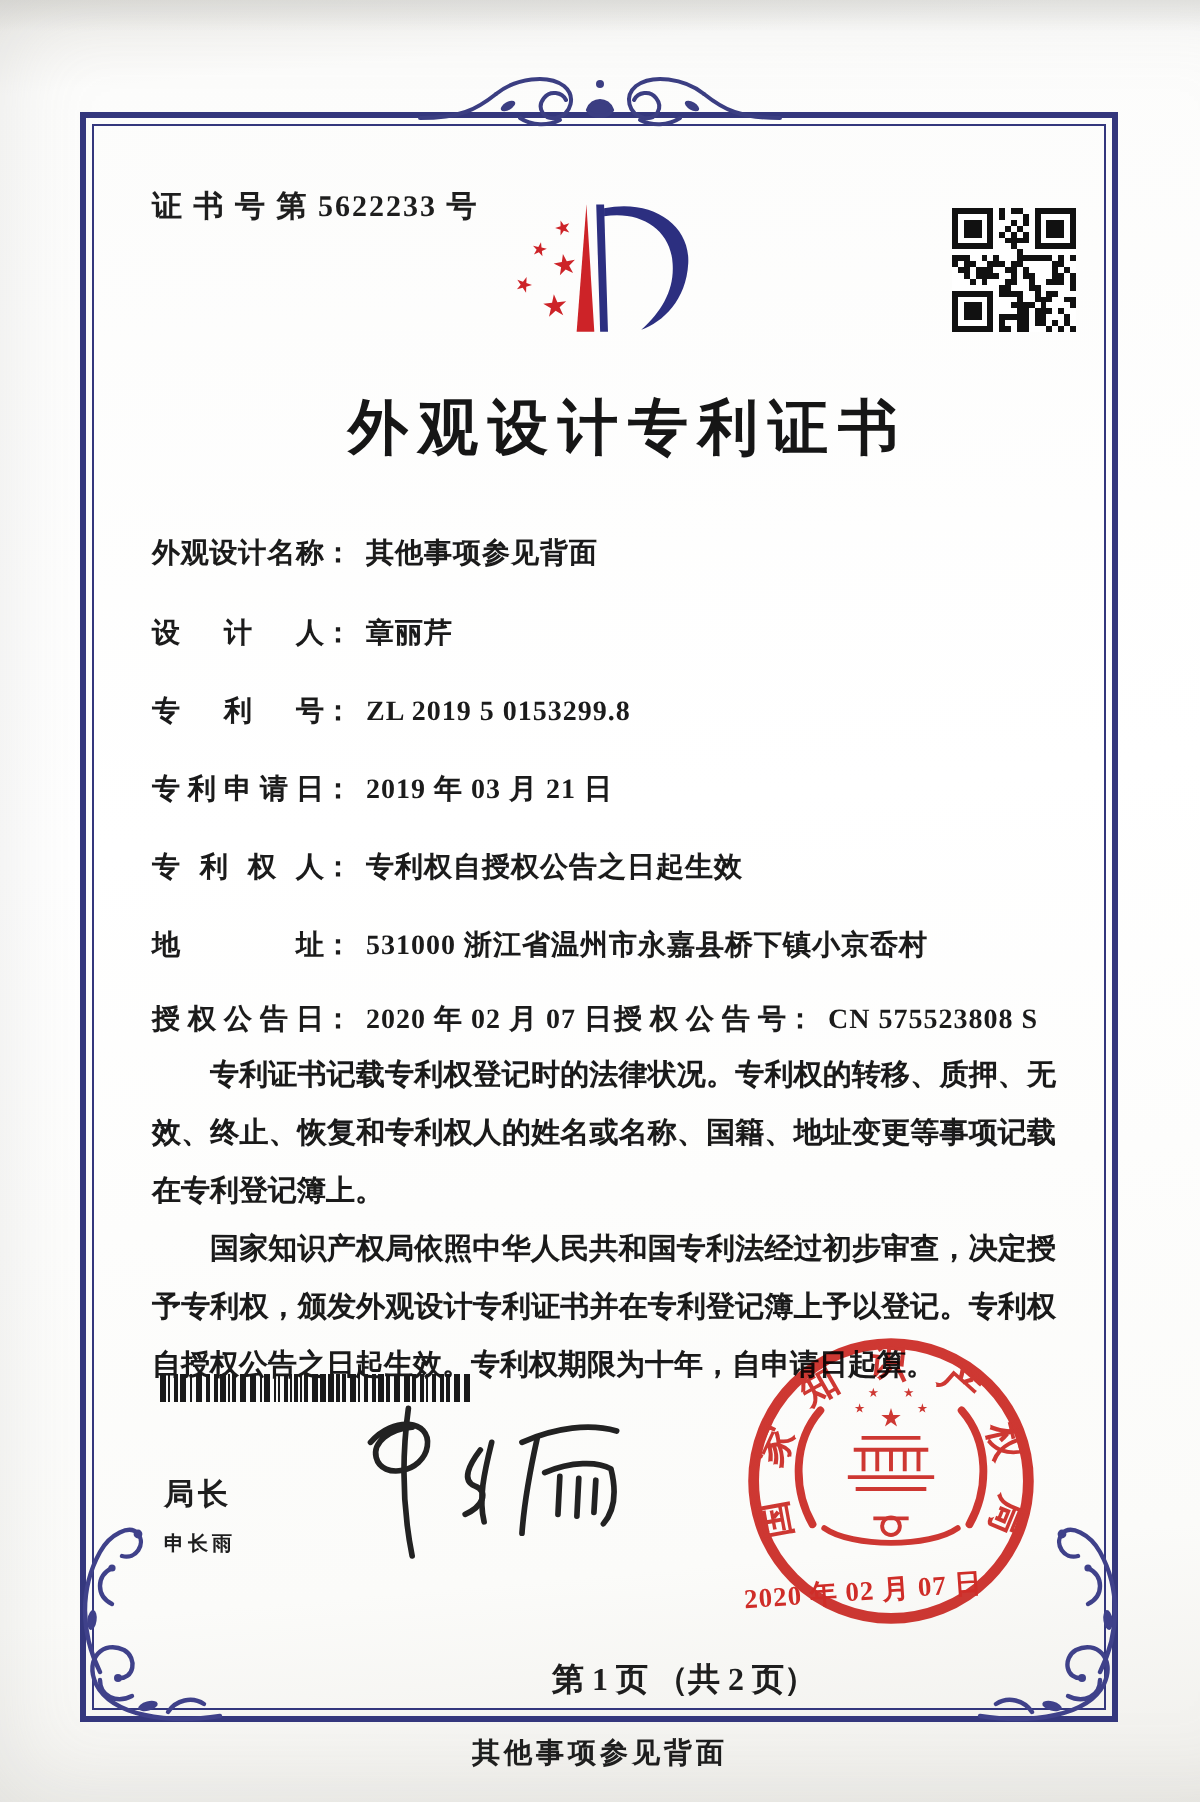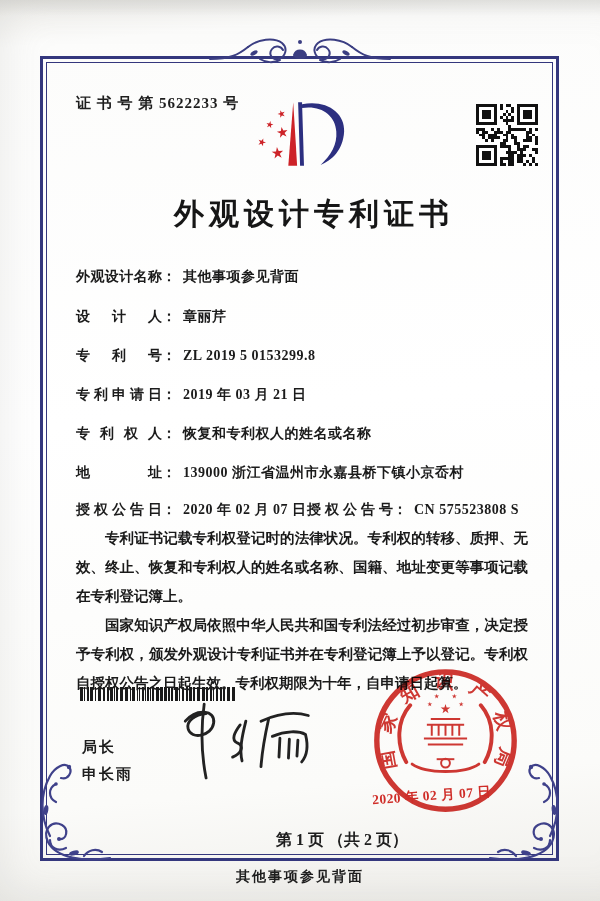--- a/index.html
+++ b/index.html
@@ -20,21 +20,21 @@
   .row{position:absolute;left:76px;white-space:nowrap;font-size:14px;font-weight:700;color:#1b1b1b;}
   .jchars{display:inline-flex;justify-content:space-between;width:86px;vertical-align:bottom;}
   .colon{margin:0 2px 0 0;}
   .fval{margin-left:5px;letter-spacing:.5px;}
   .pair2{position:absolute;left:231px;top:0;white-space:nowrap;}
   .paras{position:absolute;left:76px;top:524px;width:452px;font-size:14.5px;line-height:29px;
          font-weight:600;text-align:justify;color:#1a1a1a;}
   .paras p{margin:0;text-indent:2em;}
   .barcode{position:absolute;left:80px;top:687px;width:157px;height:14px;}
   .director-title{position:absolute;left:82px;top:738px;font-size:15px;font-weight:700;letter-spacing:2px;}
-  .director-name{position:absolute;left:82px;top:765px;font-size:15px;font-weight:700;letter-spacing:2px;}
+  .director-name{position:absolute;left:82px;top:765px;font-size:10px;font-weight:700;letter-spacing:2px;}
   .signature{position:absolute;left:172px;top:700px;width:142px;height:84px;}
   .seal{position:absolute;left:367px;top:664px;width:157px;height:157px;opacity:.95;mix-blend-mode:multiply;}
   .seal-date{position:absolute;left:372px;top:787px;font-size:13.5px;font-weight:700;color:#cf2d28;
          transform:rotate(-4deg);letter-spacing:.5px;white-space:nowrap;}
   .page-info{position:absolute;left:48px;top:830px;width:588px;text-align:center;font-size:16px;font-weight:600;}
   .footer-note{position:absolute;left:0;top:868px;width:600px;text-align:center;font-size:14px;
          font-weight:700;letter-spacing:2px;}
   .ornament-top{position:absolute;left:207px;top:29px;width:186px;height:46px;}
   .ornament-bl{position:absolute;left:22px;top:750px;width:92px;height:114px;}
   .ornament-br{position:absolute;left:486px;top:750px;width:92px;height:114px;transform:scaleX(-1);}
@@ -283,27 +283,27 @@
           <span>请</span>
           <span>日</span>
         </span><span class="colon">：</span><span class="fval">2019 年 03 月 21 日</span>
     </div>
     <div class="row" style="top:425px">
       <span class="jchars">
           <span>专</span>
           <span>利</span>
           <span>权</span>
           <span>人</span>
-        </span><span class="colon">：</span><span class="fval">恢复和专利权人的姓名或名称</span>
+        </span><span class="colon">：</span><span class="fval">专利权自授权公告之日起生效</span>
     </div>
     <div class="row" style="top:464px">
       <span class="jchars">
           <span>地</span>
           <span>址</span>
-        </span><span class="colon">：</span><span class="fval">139000 浙江省温州市永嘉县桥下镇小京岙村</span>
+        </span><span class="colon">：</span><span class="fval">531000 浙江省温州市永嘉县桥下镇小京岙村</span>
     </div>
     <div class="row" style="top:501px;width:452px">
       <span class="jchars">
           <span>授</span>
           <span>权</span>
           <span>公</span>
           <span>告</span>
           <span>日</span>
         </span><span class="colon">：</span><span class="fval">2020 年 02 月 07 日</span>
       <span class="pair2">

